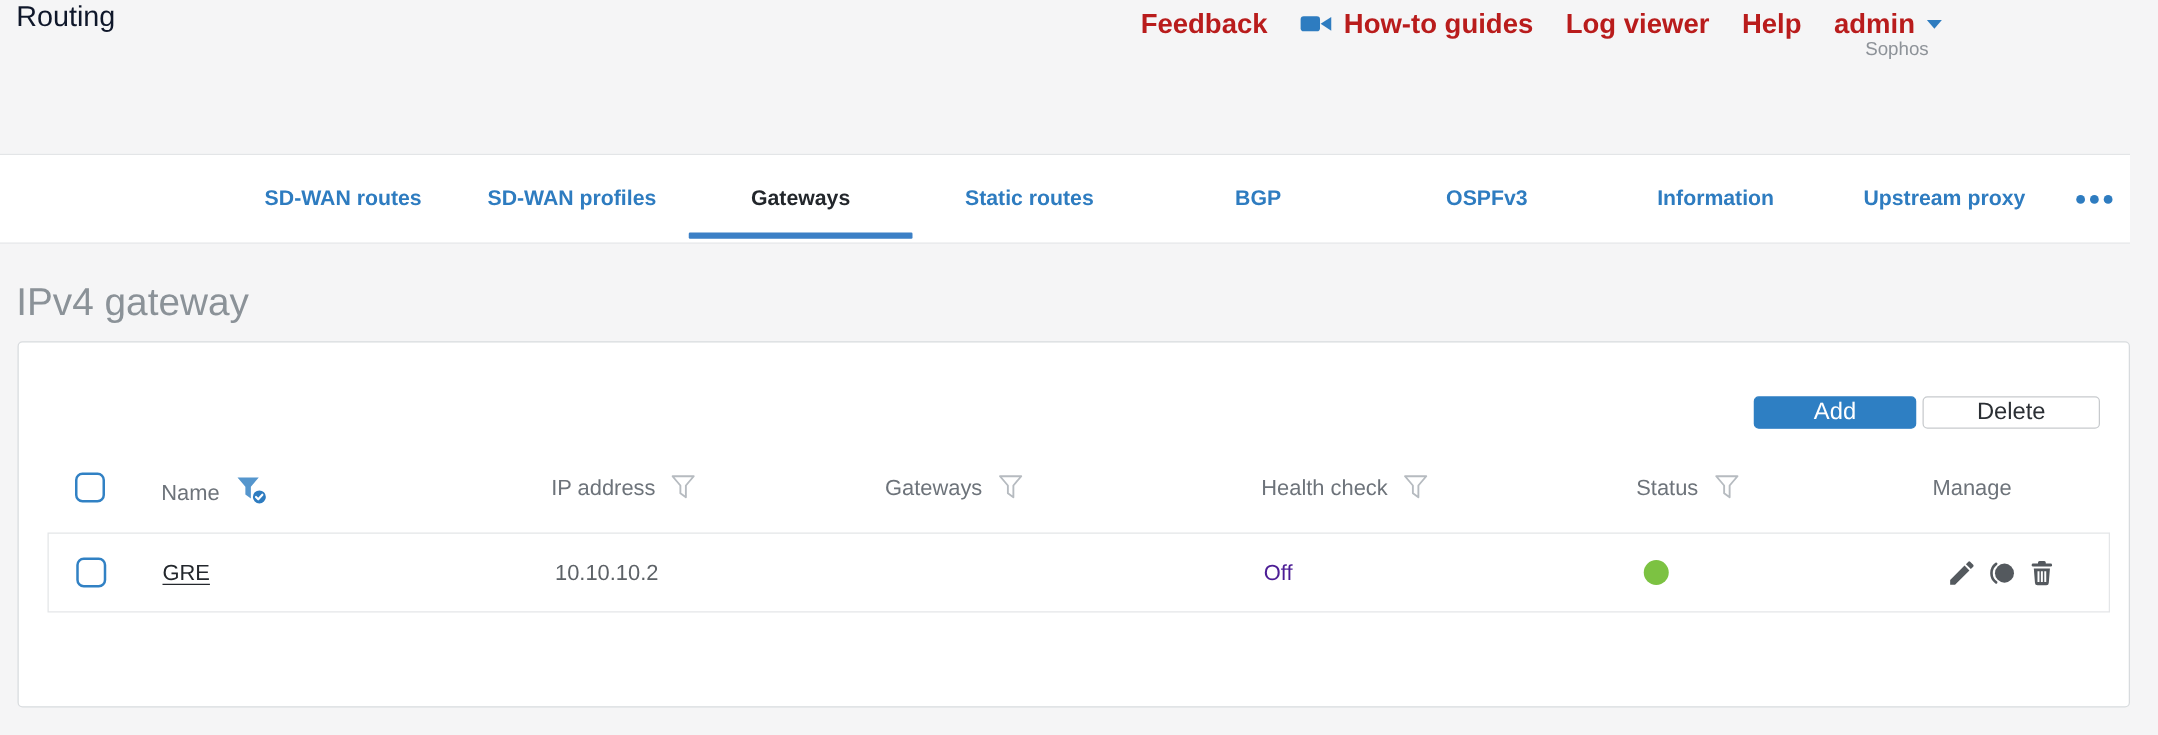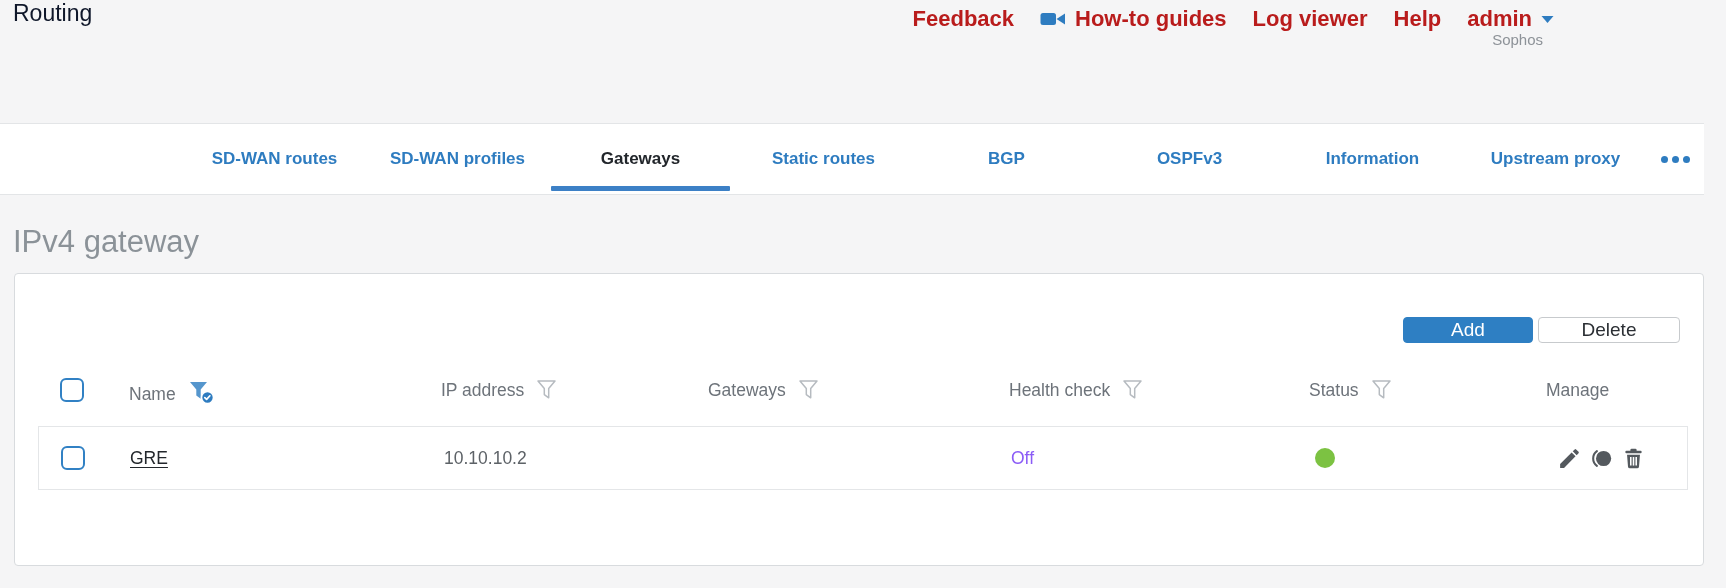--- a/index.html
+++ b/index.html
@@ -91,21 +91,21 @@
   .td-cell {
     position:absolute; top:0; height:100%;
     display:flex; align-items:center; white-space:nowrap;
     font-size:17.5px;
   }
   .cell-check { left:22px; }
   .cell-name { left:91px; }
   .cell-name a { color:#23272c; font-weight:500; text-decoration:underline; text-underline-offset:3px; cursor:pointer; }
   .cell-ip { left:405px; color:#5d6267; }
   .cell-interface { left:672px; color:#5d6267; }
-  .cell-health { left:972px; color:#8b5cf6; }
+  .cell-health { left:972px; color:#4c1d95; }
   .cell-status { left:1276px; }
   .status-dot { width:20px; height:20px; border-radius:50%; }
   .cell-manage { left:1518px; gap:7px; }
   .cell-manage svg { cursor:pointer; display:block; }
 </style>
 </head>
 <body>
 
 <div class="page-title">Routing</div>
 

